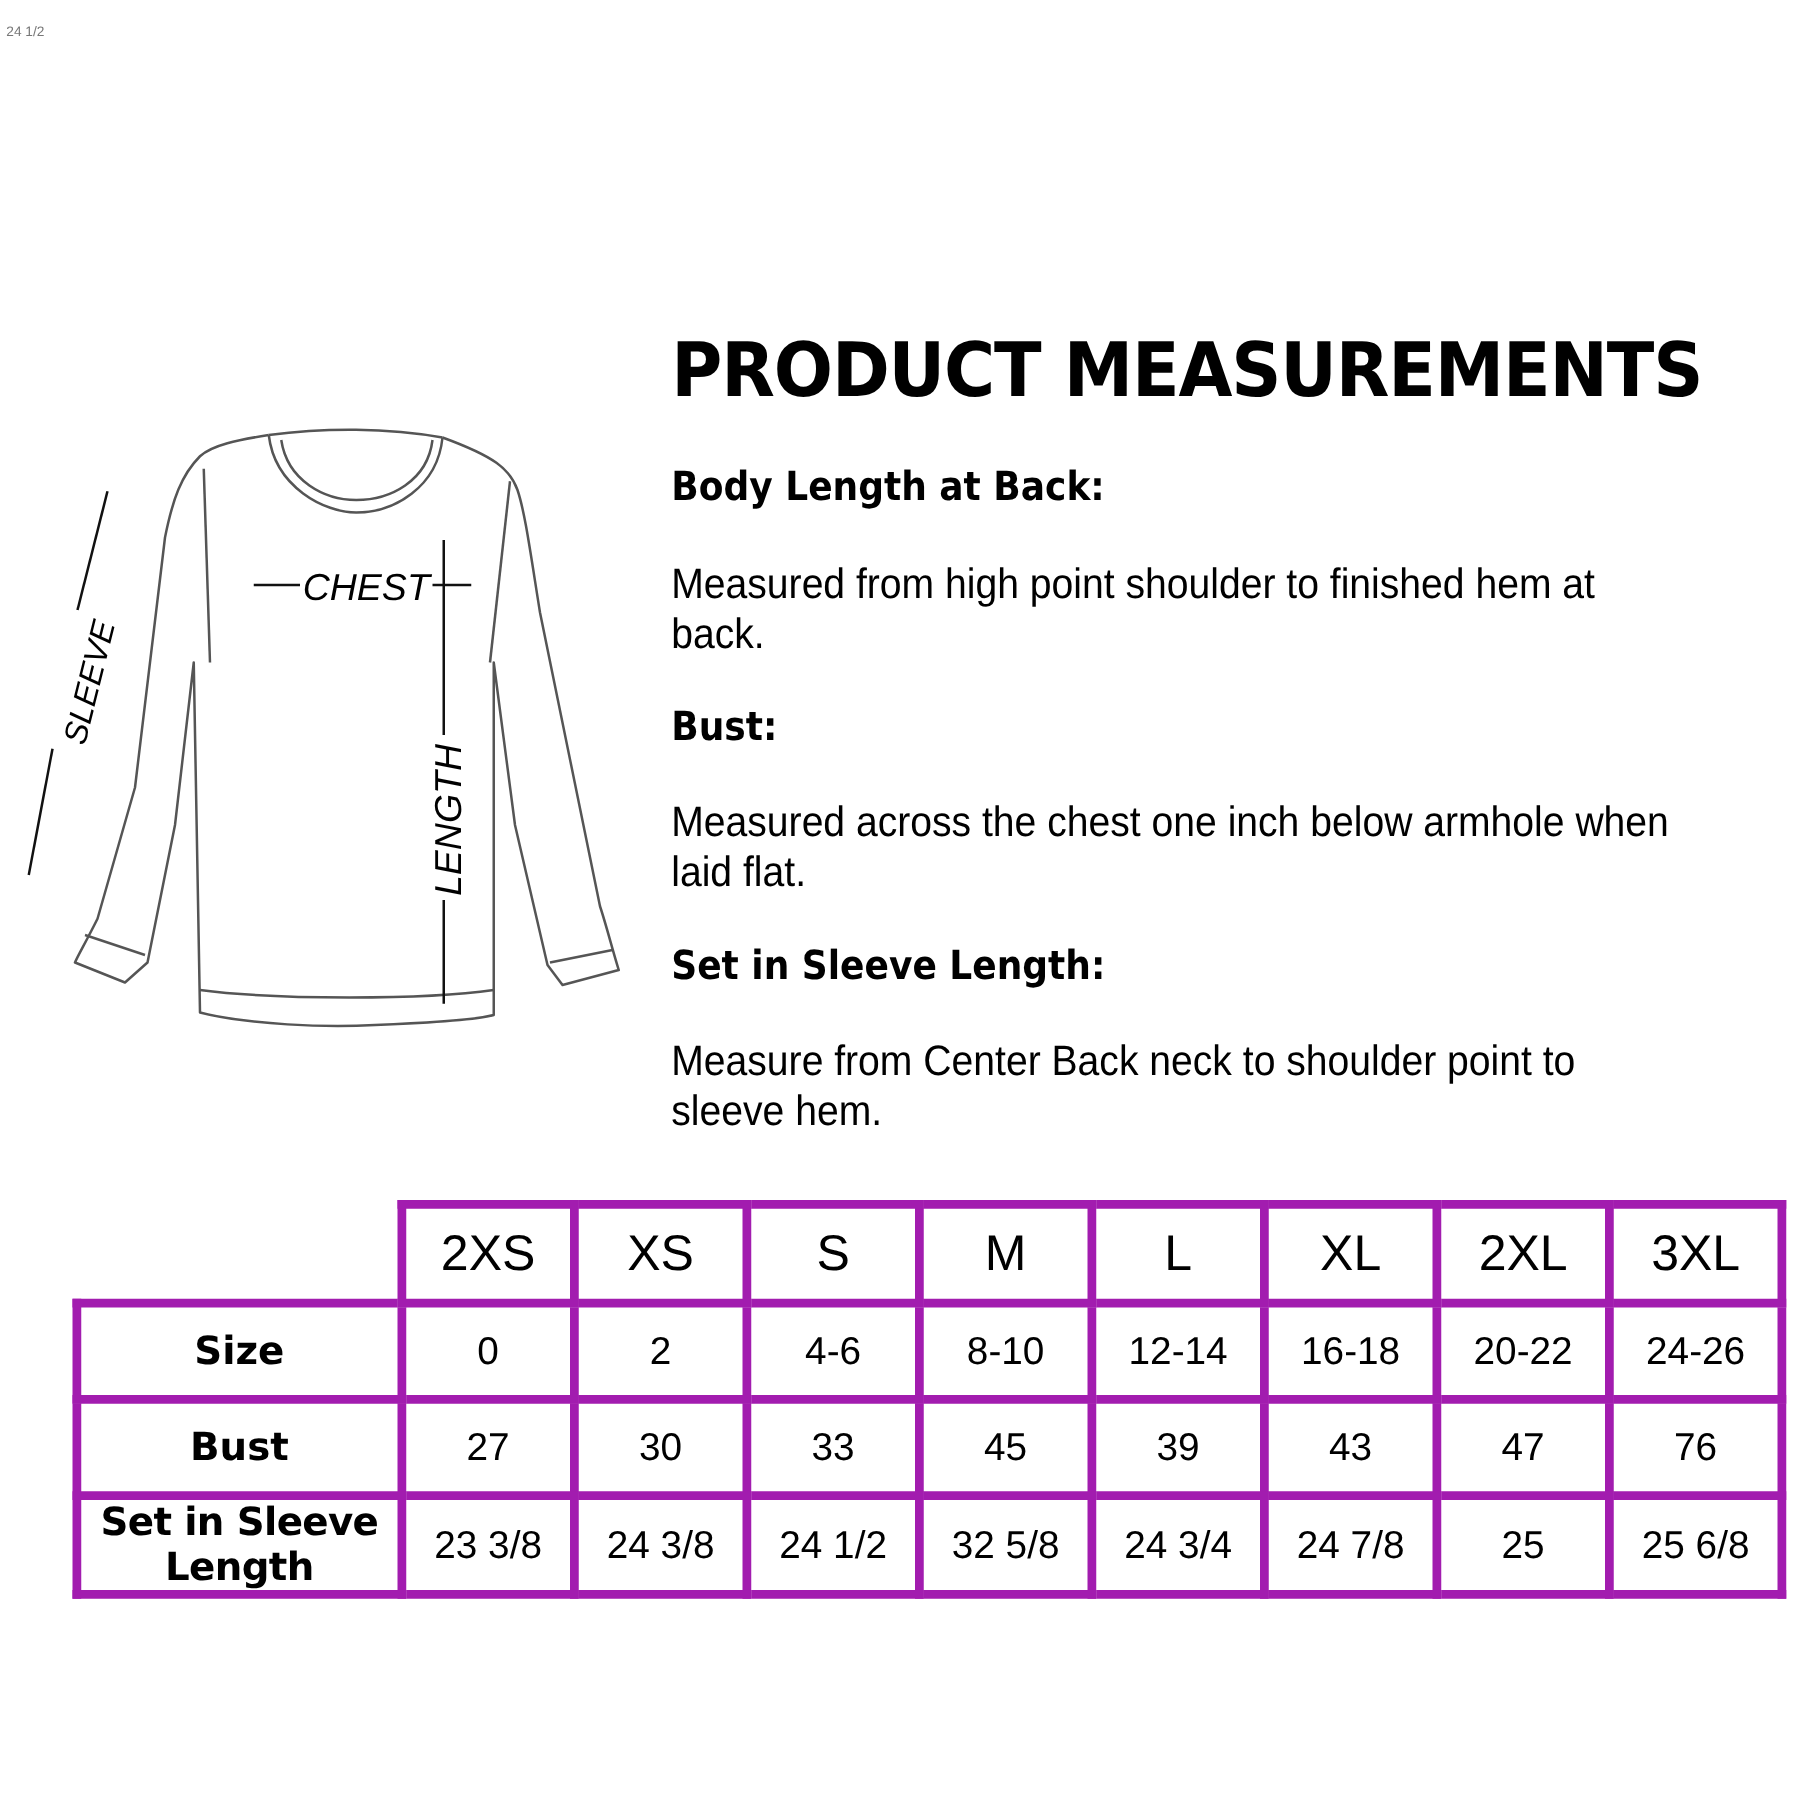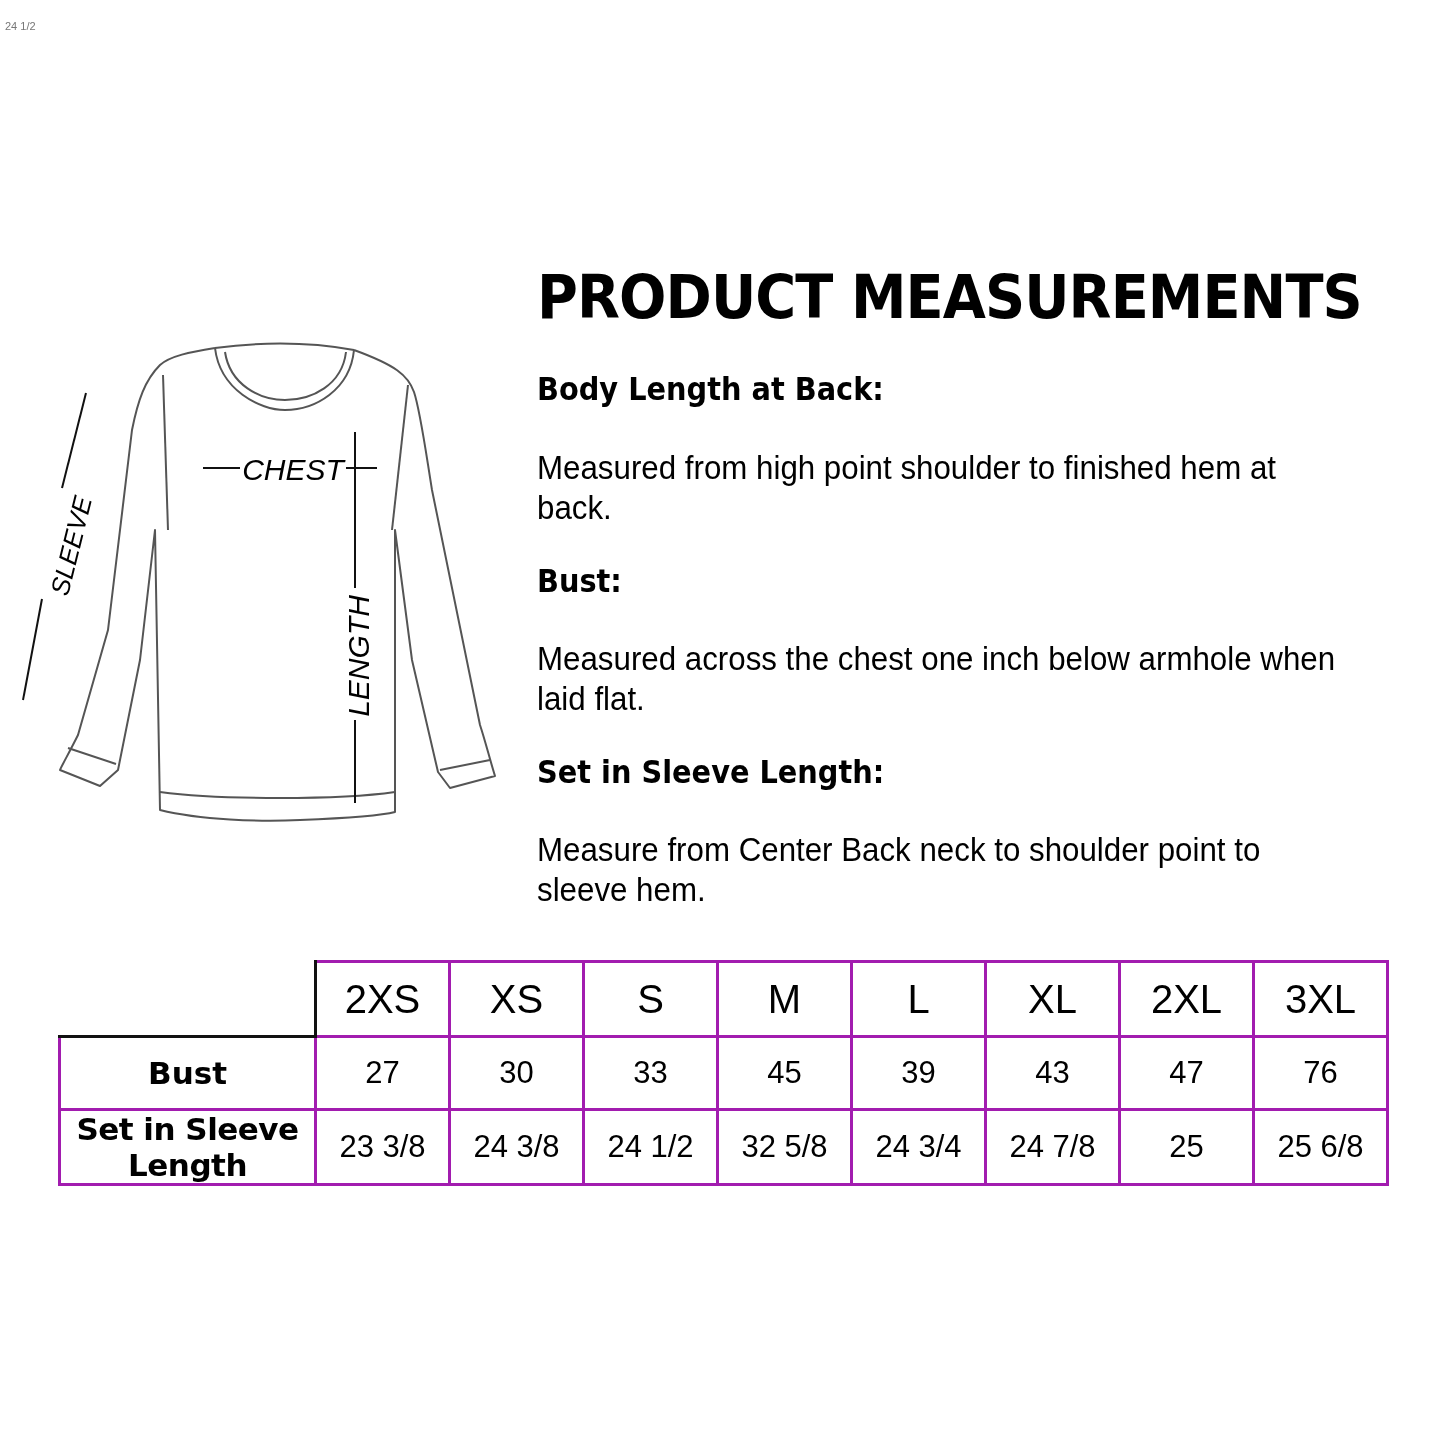--- a/index.html
+++ b/index.html
@@ -4,21 +4,21 @@
 <style>
   html, body { margin:0; padding:0; background:#ffffff; }
   body { width:1445px; height:1445px; position:relative; overflow:hidden; font-family:"DejaVu Sans", sans-serif; color:#000; }
   .corner-label { position:absolute; left:5px; top:20px; font-size:11px; color:#777; font-family:"Liberation Sans", sans-serif; }
   .diagram { position:absolute; left:20px; top:330px; width:500px; height:500px;font-style:italic; }
   .diagram svg { width:500px; height:500px; }
   .title { position:absolute; left:537px; top:262px; font-size:60px; font-weight:bold; letter-spacing:-1px; white-space:nowrap; font-family:"DejaVu Sans", sans-serif; transform:scaleX(0.93); transform-origin:left top; }
   .section-h { position:absolute; left:537px; font-size:32px; font-weight:bold; white-space:nowrap; font-family:"DejaVu Sans", sans-serif; transform:scaleX(0.9); transform-origin:left top; }
   .section-p { position:absolute; left:537px; width:890px; font-size:34px; line-height:40px; font-family:"Liberation Sans", sans-serif; transform:scaleX(0.92); transform-origin:left top; }
   table.sizes { position:absolute; left:58px; top:960px; border-collapse:collapse; }
-  table.sizes td { border:3px solid #a21caf; text-align:center; vertical-align:middle; font-family:"Liberation Sans", sans-serif; font-size:31px; height:70px; padding:0; }
+  table.sizes td { border:7px solid #a21caf; text-align:center; vertical-align:middle; font-family:"Liberation Sans", sans-serif; font-size:31px; height:70px; padding:0; }
   table.sizes tr.header td { font-size:40px; height:72px; }
   table.sizes td.empty { border:none; border-bottom:3px solid #111; border-right:3px solid #111; }
   table.sizes td.rowlabel { font-family:"DejaVu Sans", sans-serif; font-weight:bold; width:253px; }
   .lbl-big { font-size:34px; }
   .lbl-mid { font-size:24px; letter-spacing:-0.5px; }
   .lbl-small { font-size:21px; letter-spacing:-0.5px; }
   table.sizes td.val { width:131px; }
 </style>
 </head>
 <body>
@@ -78,20 +78,31 @@
     <td class="val">2XS</td>
     <td class="val">XS</td>
     <td class="val">S</td>
     <td class="val">M</td>
     <td class="val">L</td>
     <td class="val">XL</td>
     <td class="val">2XL</td>
     <td class="val">3XL</td>
   </tr>
   <tr>
+    <td class="rowlabel lbl-big">Size</td>
+    <td class="val">0</td>
+    <td class="val">2</td>
+    <td class="val">4-6</td>
+    <td class="val">8-10</td>
+    <td class="val">12-14</td>
+    <td class="val">16-18</td>
+    <td class="val">20-22</td>
+    <td class="val">24-26</td>
+  </tr>
+  <tr>
     <td class="rowlabel lbl-big">Bust</td>
     <td class="val">27</td>
     <td class="val">30</td>
     <td class="val">33</td>
     <td class="val">45</td>
     <td class="val">39</td>
     <td class="val">43</td>
     <td class="val">47</td>
     <td class="val">76</td>
   </tr>

